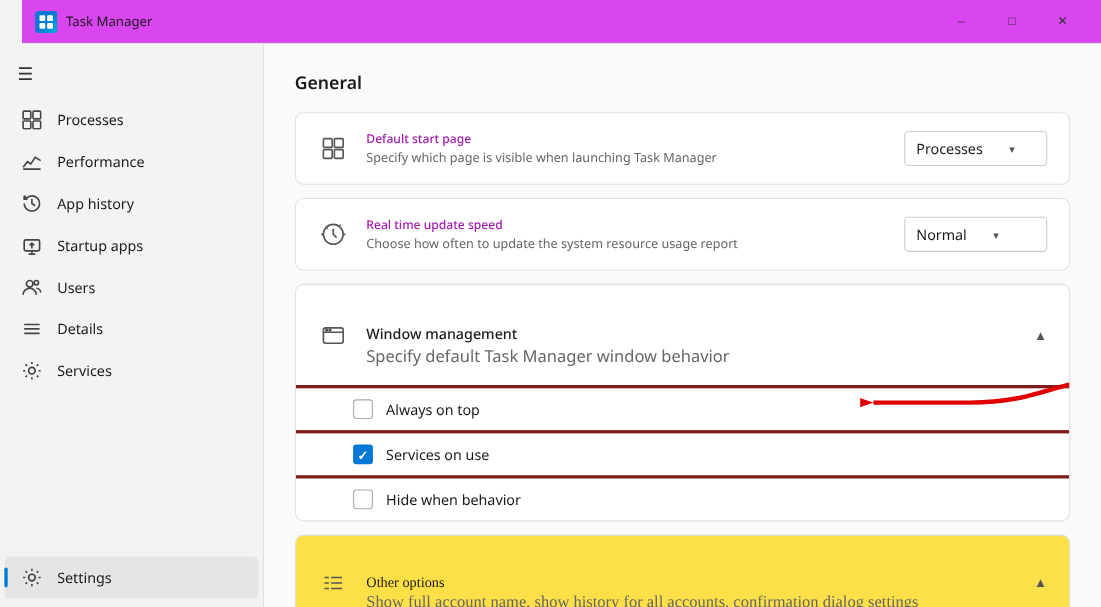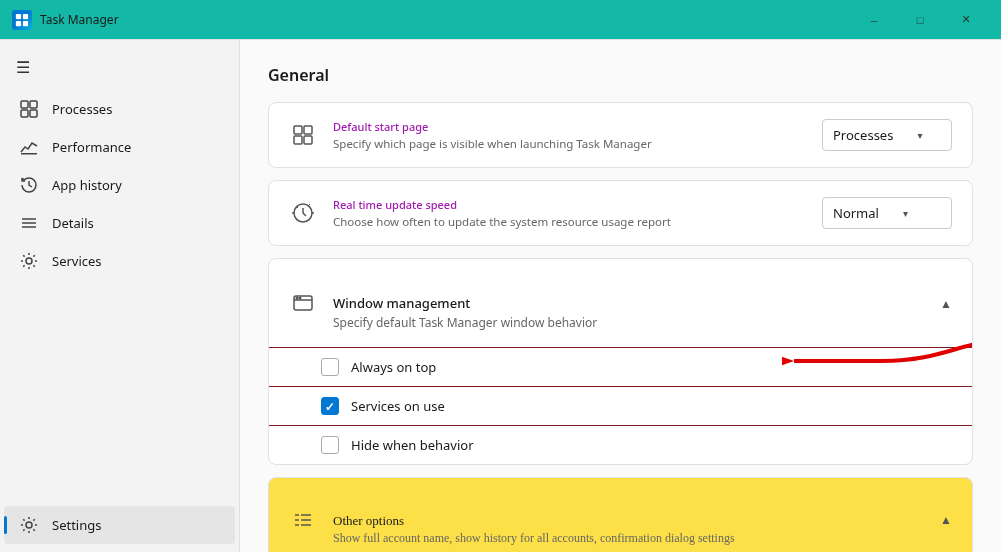--- a/index.html
+++ b/index.html
@@ -8,27 +8,28 @@
       background: #f3f3f3;
       width: 1001px;
       height: 552px;
       overflow: hidden;
       display: flex;
       flex-direction: column;
     }
 
     
     .title-bar {
-      background: #14b8a6;
+      background: #d946ef;
       height: 40px;
       display: flex;
       align-items: center;
       padding: 0 12px;
       flex-shrink: 0;
       border-bottom: 1px solid #e0e0e0;
+      margin-left: 20px;
     }
     .title-bar-icon {
       width: 20px;
       height: 20px;
       margin-right: 8px;
       background: linear-gradient(135deg, #0078d4 50%, #00b4d8 100%);
       border-radius: 3px;
       display: flex; align-items: center; justify-content: center;
     }
     .title-bar-icon svg { width: 14px; height: 14px; fill: white; }
@@ -190,30 +191,30 @@
       cursor: pointer;
     }
     .section-header-text { flex: 1; }
     .section-header-label {
       font-size: 13px;
       font-weight: 500;
       color: #1a1a1a;
       margin-bottom: 2px;
       margin-top: 19px;
     }
-    .section-header-desc { font-size: 12px; color: #666; }
+    .section-header-desc { font-size: 15px; color: #666; }
     .chevron-btn { color: #555; font-size: 12px; }
 
     
     .checkbox-item {
       display: flex;
       align-items: center;
       padding: 10px 20px 10px 52px;
       gap: 12px;
-      border-top: 1px solid #7f1d1d;
+      border-top: 3px solid #7f1d1d;
     }
     .checkbox-box {
       width: 18px;
       height: 18px;
       border: 1.5px solid #aaa;
       border-radius: 3px;
       background: white;
       flex-shrink: 0;
       display: flex; align-items: center; justify-content: center;
     }
@@ -310,21 +311,44 @@
       <span class="nav-icon">
         <svg viewBox="0 0 18 18" fill="none" stroke="currentColor" stroke-width="1.5" class="nav-svg">
           <path d="M2 9a7 7 0 1 0 7-7 7 7 0 0 0-5 2.1L2 2"></path>
           <polyline points="2,2 2,5 5,5"></polyline>
           <polyline points="9,5 9,9 12,11"></polyline>
         </svg>
       </span>
       <span class="nav-label">App history</span>
     </div>
 
-
+    <div class="nav-item">
+      <span class="nav-icon">
+        <svg viewBox="0 0 18 18" fill="none" stroke="currentColor" stroke-width="1.5" class="nav-svg">
+          <rect x="2" y="4" width="14" height="10" rx="1.5"></rect>
+          <line x1="6" y1="17" x2="12" y2="17"></line>
+          <line x1="9" y1="14" x2="9" y2="17"></line>
+          <polyline points="7,9 9,7 11,9"></polyline>
+          <line x1="9" y1="7" x2="9" y2="12"></line>
+        </svg>
+      </span>
+      <span class="nav-label">Startup apps</span>
+    </div>
+
+    <div class="nav-item">
+      <span class="nav-icon">
+        <svg viewBox="0 0 18 18" fill="none" stroke="currentColor" stroke-width="1.5" class="nav-svg">
+          <circle cx="7" cy="6" r="3"></circle>
+          <path d="M1 16c0-3.3 2.7-6 6-6s6 2.7 6 6"></path>
+          <circle cx="13" cy="5" r="2"></circle>
+          <path d="M13 10c2.2 0 4 1.8 4 4"></path>
+        </svg>
+      </span>
+      <span class="nav-label">Users</span>
+    </div>
 
     <div class="nav-item">
       <span class="nav-icon">
         <svg viewBox="0 0 18 18" fill="none" stroke="currentColor" stroke-width="1.5" class="nav-svg">
           <line x1="2" y1="5" x2="16" y2="5"></line>
           <line x1="2" y1="9" x2="16" y2="9"></line>
           <line x1="2" y1="13" x2="16" y2="13"></line>
         </svg>
       </span>
       <span class="nav-label">Details</span>

